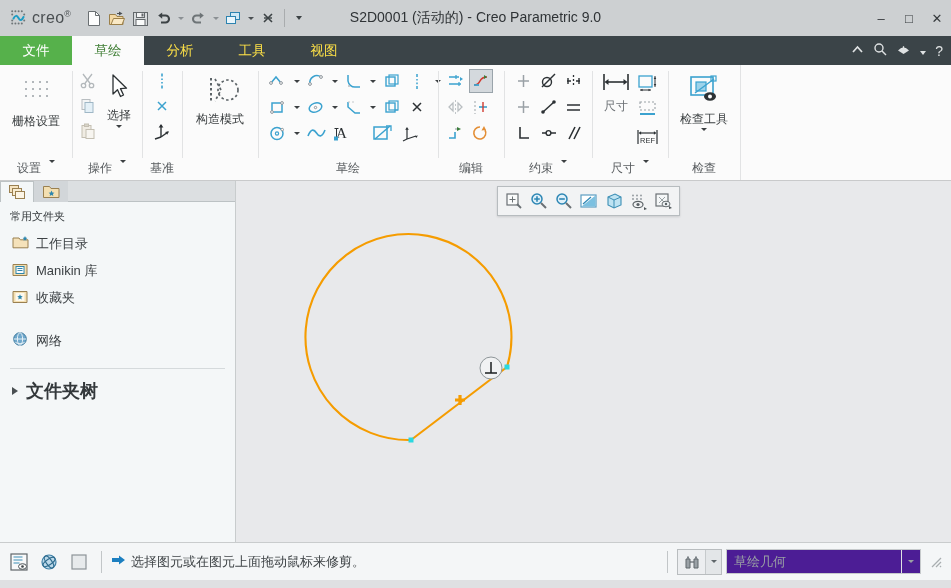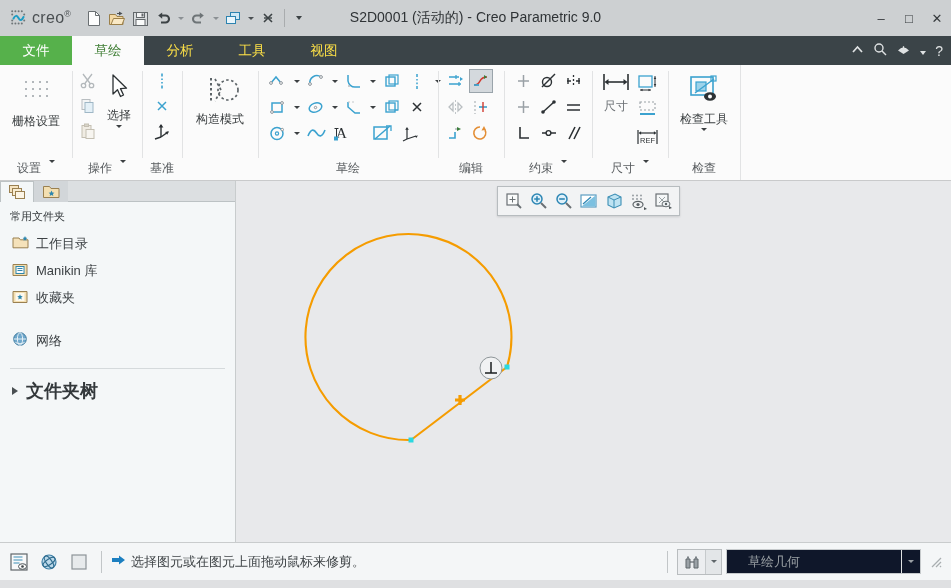--- a/index.html
+++ b/index.html
@@ -125,22 +125,22 @@
   .sb-btn { width: 26px; height: 26px; display: flex; align-items: center; justify-content: center; cursor: default; }
   .sb-sep { width: 1px; height: 22px; background: #c2c6c8; margin: 0 5px; }
   .sb-msg { display: flex; align-items: center; gap: 4px; font-size: 13px; color: #3f4447; }
   .sb-right { margin-left: auto; display: flex; align-items: center; gap: 4px; padding-right: 2px; }
   .sb-binoc {
     display: flex; align-items: stretch; border: 1px solid #b9bdbf; background: #eceef0; height: 26px;
   }
   .sb-binoc .ic { width: 27px; display: flex; align-items: center; justify-content: center; }
   .sb-binoc .dv { width: 16px; display: flex; align-items: center; justify-content: center; border-left: 1px solid #c6cacc; background: #e3e6e8; }
   .sb-select {
-    width: 195px; height: 25px; border: 1px solid #c6cacc; background: #0f172a;
-    display: flex; align-items: center; padding-left: 21px; font-size: 13px; color: #9aa0a4;
+    width: 195px; height: 25px; border: 1px solid #c6cacc; background: #4c1d95;
+    display: flex; align-items: center; padding-left: 7px; font-size: 13px; color: #9aa0a4;
     position: relative;
   }
   .sb-select .arr { position: absolute; right: 0; top: 0; bottom: 0; width: 19px; border-left: 1px solid #dfe2e3; display: flex; align-items: center; justify-content: center; }
   .grip { width: 14px; height: 14px; margin-left: 4px; }
 </style>
 </head>
 <body>
 
 <div id="app">
 

